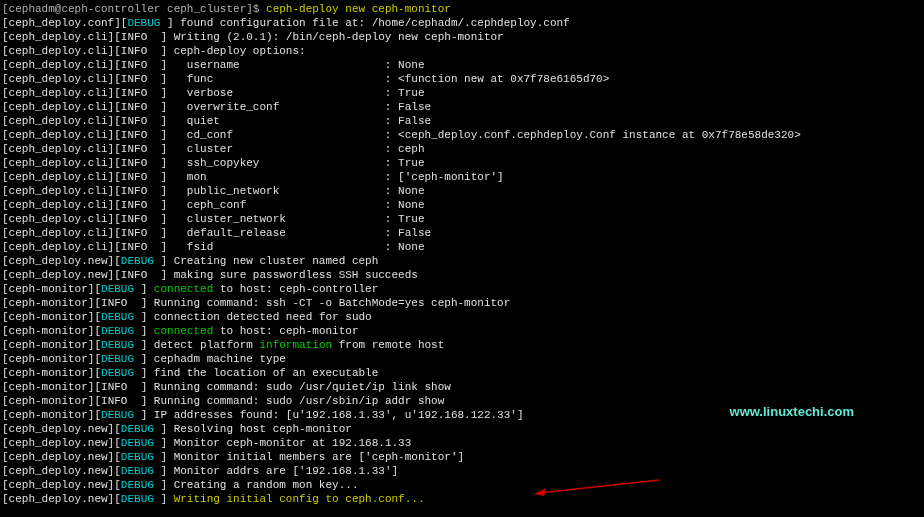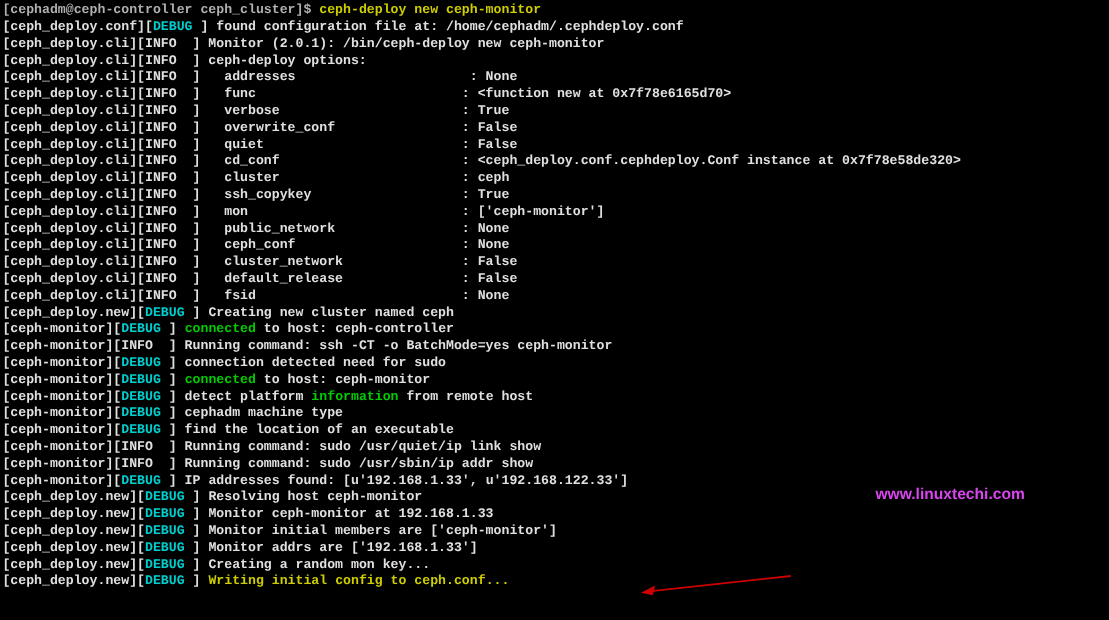--- a/index.html
+++ b/index.html
@@ -15,32 +15,31 @@
       color: #b0b0b0;
       padding: 2px;
       width: 924px;
       height: 517px;
       overflow: hidden;
       position: relative;
     }
     .line {
       white-space: pre;
       display: block;
-      font-weight: bold;
     }
     .white { color: #e0e0e0; }
     .yellow { color: #cdcd00; }
     .cyan { color: #00cdcd; }
     .green { color: #00cd00; }
     .prompt { color: #b0b0b0; }
     .watermark {
       position: absolute;
       right: 70px;
       top: 405px;
-      color: #d946ef;
+      color: #5eead4;
       font-family: Arial, sans-serif;
       font-size: 13px;
       font-weight: bold;
     }
     .arrow {
       position: absolute;
       right: 260px;
       top: 478px;
       width: 130px;
       height: 20px;
@@ -50,37 +49,38 @@
       height: 100%;
     }
   </style>
 </head>
 <body>
 
 <div class="terminal">
   <span class="line"><span class="prompt">[cephadm@ceph-controller ceph_cluster]$</span><span class="white"> </span><span class="yellow">ceph-deploy new ceph-monitor</span></span>
   <div id="output-lines">
       <span class="line"><span class="white">[ceph_deploy.conf][</span><span class="cyan">DEBUG</span><span class="white"> ] found configuration file at: /home/cephadm/.cephdeploy.conf</span></span>
-      <span class="line"><span class="white">[ceph_deploy.cli][</span><span class="white">INFO</span><span class="white">  ] Monitor (2.0.1): /bin/ceph-deploy new ceph-monitor</span></span>
+      <span class="line"><span class="white">[ceph_deploy.cli][</span><span class="white">INFO</span><span class="white">  ] Writing (2.0.1): /bin/ceph-deploy new ceph-monitor</span></span>
       <span class="line"><span class="white">[ceph_deploy.cli][</span><span class="white">INFO</span><span class="white">  ] ceph-deploy options:</span></span>
-      <span class="line"><span class="white">[ceph_deploy.cli][</span><span class="white">INFO</span><span class="white">  ]   addresses                      : None</span></span>
+      <span class="line"><span class="white">[ceph_deploy.cli][</span><span class="white">INFO</span><span class="white">  ]   username                      : None</span></span>
       <span class="line"><span class="white">[ceph_deploy.cli][</span><span class="white">INFO</span><span class="white">  ]   func                          : &lt;function new at 0x7f78e6165d70&gt;</span></span>
       <span class="line"><span class="white">[ceph_deploy.cli][</span><span class="white">INFO</span><span class="white">  ]   verbose                       : True</span></span>
       <span class="line"><span class="white">[ceph_deploy.cli][</span><span class="white">INFO</span><span class="white">  ]   overwrite_conf                : False</span></span>
       <span class="line"><span class="white">[ceph_deploy.cli][</span><span class="white">INFO</span><span class="white">  ]   quiet                         : False</span></span>
       <span class="line"><span class="white">[ceph_deploy.cli][</span><span class="white">INFO</span><span class="white">  ]   cd_conf                       : &lt;ceph_deploy.conf.cephdeploy.Conf instance at 0x7f78e58de320&gt;</span></span>
       <span class="line"><span class="white">[ceph_deploy.cli][</span><span class="white">INFO</span><span class="white">  ]   cluster                       : ceph</span></span>
       <span class="line"><span class="white">[ceph_deploy.cli][</span><span class="white">INFO</span><span class="white">  ]   ssh_copykey                   : True</span></span>
       <span class="line"><span class="white">[ceph_deploy.cli][</span><span class="white">INFO</span><span class="white">  ]   mon                           : ['ceph-monitor']</span></span>
       <span class="line"><span class="white">[ceph_deploy.cli][</span><span class="white">INFO</span><span class="white">  ]   public_network                : None</span></span>
       <span class="line"><span class="white">[ceph_deploy.cli][</span><span class="white">INFO</span><span class="white">  ]   ceph_conf                     : None</span></span>
-      <span class="line"><span class="white">[ceph_deploy.cli][</span><span class="white">INFO</span><span class="white">  ]   cluster_network               : False</span></span>
+      <span class="line"><span class="white">[ceph_deploy.cli][</span><span class="white">INFO</span><span class="white">  ]   cluster_network               : True</span></span>
       <span class="line"><span class="white">[ceph_deploy.cli][</span><span class="white">INFO</span><span class="white">  ]   default_release               : False</span></span>
       <span class="line"><span class="white">[ceph_deploy.cli][</span><span class="white">INFO</span><span class="white">  ]   fsid                          : None</span></span>
       <span class="line"><span class="white">[ceph_deploy.new][</span><span class="cyan">DEBUG</span><span class="white"> ] Creating new cluster named ceph</span></span>
+      <span class="line"><span class="white">[ceph_deploy.new][</span><span class="white">INFO</span><span class="white">  ] making sure passwordless SSH succeeds</span></span>
       <span class="line"><span class="white">[ceph-monitor][</span><span class="cyan">DEBUG</span><span class="white"> ] </span><span class="green">connected</span><span class="white"> to host: ceph-controller</span></span>
       <span class="line"><span class="white">[ceph-monitor][</span><span class="white">INFO</span><span class="white">  ] Running command: ssh -CT -o BatchMode=yes ceph-monitor</span></span>
       <span class="line"><span class="white">[ceph-monitor][</span><span class="cyan">DEBUG</span><span class="white"> ] connection detected need for sudo</span></span>
       <span class="line"><span class="white">[ceph-monitor][</span><span class="cyan">DEBUG</span><span class="white"> ] </span><span class="green">connected</span><span class="white"> to host: ceph-monitor</span></span>
       <span class="line"><span class="white">[ceph-monitor][</span><span class="cyan">DEBUG</span><span class="white"> ] detect platform </span><span class="green">information</span><span class="white"> from remote host</span></span>
       <span class="line"><span class="white">[ceph-monitor][</span><span class="cyan">DEBUG</span><span class="white"> ] cephadm machine type</span></span>
       <span class="line"><span class="white">[ceph-monitor][</span><span class="cyan">DEBUG</span><span class="white"> ] find the location of an executable</span></span>
       <span class="line"><span class="white">[ceph-monitor][</span><span class="white">INFO</span><span class="white">  ] Running command: sudo /usr/quiet/ip link show</span></span>
       <span class="line"><span class="white">[ceph-monitor][</span><span class="white">INFO</span><span class="white">  ] Running command: sudo /usr/sbin/ip addr show</span></span>
       <span class="line"><span class="white">[ceph-monitor][</span><span class="cyan">DEBUG</span><span class="white"> ] IP addresses found: [u'192.168.1.33', u'192.168.122.33']</span></span>

